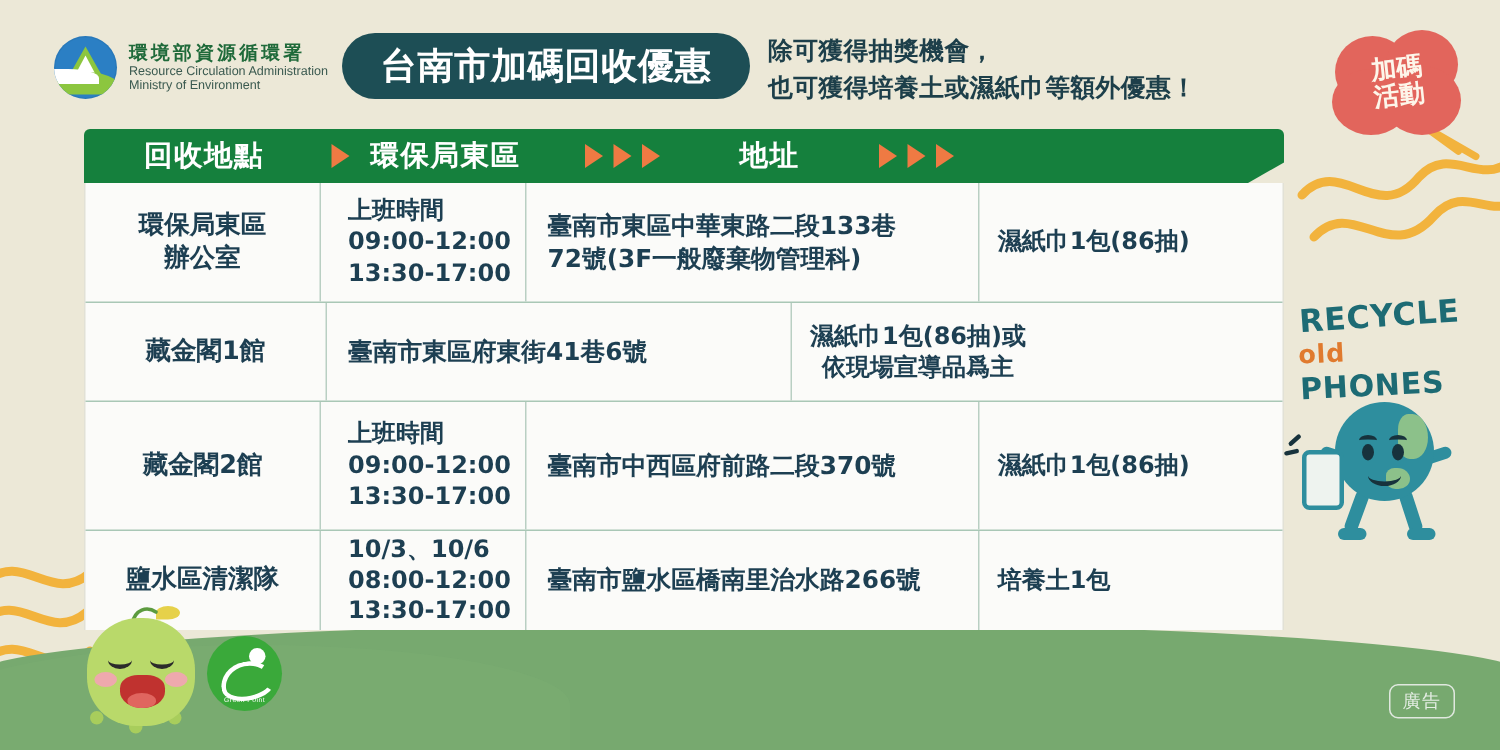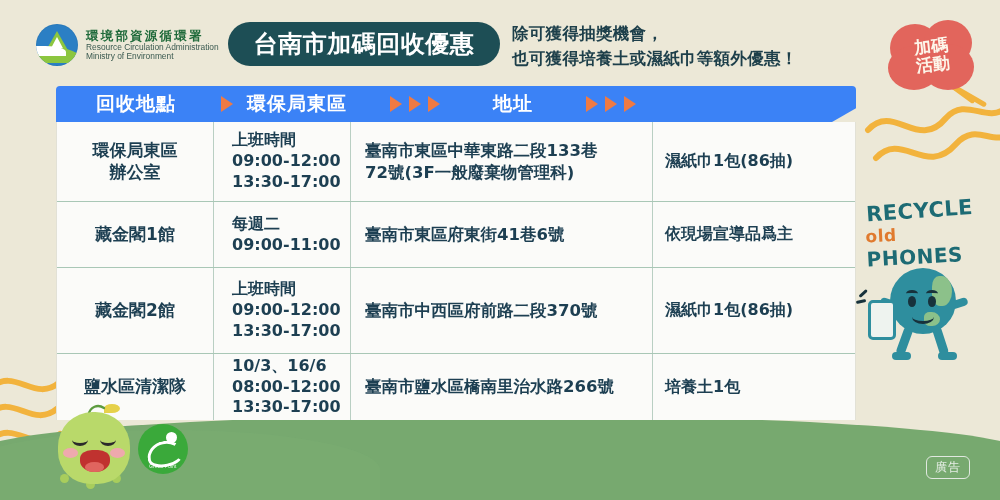--- a/index.html
+++ b/index.html
@@ -28,42 +28,42 @@
              border-bottom:23px solid #8cc63f;}
   .logo-mark .hill2{position:absolute;left:50%;top:13px;transform:translateX(-50%);
              width:0;height:0;border-left:8px solid transparent;border-right:8px solid transparent;
              border-bottom:15px solid #ffffff;}
   .logo-mark .river{position:absolute;left:-3px;bottom:3px;width:50px;height:15px;
              background:#8cc63f;border-radius:50% 50% 0 0/100% 100% 0 0;}
   .logo-mark .river-w{position:absolute;left:-4px;bottom:10px;width:34px;height:10px;
              background:#ffffff;border-radius:0 60% 0 0;}
   .logo-txt{line-height:1.12;}
   .logo-cn{font-size:12.5px;font-weight:700;color:#1f6a3a;letter-spacing:2.2px;
-           font-family:Liberation Serif, serif;}
+           font-family:Liberation Mono, monospace;}
   .logo-en1,.logo-en2{font-size:8.4px;color:#3b5a50;font-family:"Liberation Sans",sans-serif;}
 
   .title-pill{position:absolute;left:228px;top:22px;width:272px;height:44px;border-radius:24px;
     background:#1d4e55;display:flex;align-items:center;justify-content:center;}
   .title-pill span{color:#fff;font-size:24px;font-weight:700;letter-spacing:.5px;
     font-family:"DejaVu Sans",sans-serif;}
 
   .subtitle{position:absolute;left:512px;top:22px;color:#1d3f4a;font-weight:700;
     font-size:16.5px;line-height:1.5;font-family:"DejaVu Sans",sans-serif;letter-spacing:.3px;}
 
   
   .badge{position:absolute;left:886px;top:14px;width:92px;height:82px;}
   .badge .lobe{position:absolute;background:#e2655c;border-radius:50%;}
   .badge-txt{position:absolute;inset:0;display:flex;flex-direction:column;align-items:center;
      justify-content:center;color:#fdf6ea;font-weight:700;font-size:17px;line-height:1.06;
      font-family:"DejaVu Sans",sans-serif;transform:rotate(-6deg);}
   .ribbon{position:absolute;width:60px;height:5px;background:#f2b33d;border-radius:4px;}
 
   
   .table{position:absolute;left:56px;top:86px;width:800px;height:334px;}
-  .thead{position:relative;height:36px;background:#3b82f6;color:#fff;
+  .thead{position:relative;height:36px;background:#15803d;color:#fff;
     clip-path:polygon(0 0,100% 0,100% 62%,97% 100%,0 100%);
     border-radius:4px 4px 0 0;display:flex;align-items:center;}
   .tbody{background:#fbfbf9;height:298px;box-sizing:border-box;
     border-left:1px solid #e2e1d6;border-right:1px solid #e2e1d6;}
   .th{font-size:19px;font-weight:700;color:#fff;font-family:"DejaVu Sans",sans-serif;
     text-align:center;letter-spacing:1px;}
   .arrow{width:0;height:0;border-top:8px solid transparent;border-bottom:8px solid transparent;
     border-left:12px solid #ef7a43;}
   .arrows{display:flex;gap:7px;align-items:center;}
 
@@ -225,33 +225,28 @@
               <div>濕紙巾1包(86抽)</div>
             </div>
           </div>
         </div>
         <div class="row" style="height: 66px;">
           <div class="cell c-place">
             <div>
               <div>藏金閣1館</div>
             </div>
           </div>
-          <div class="cell c-time">
-            <div>
-              <div>每週二</div>
-              <div>09:00-11:00</div>
-            </div>
-          </div>
           <div class="cell c-addr">
             <div>
               <div>臺南市東區府東街41巷6號</div>
             </div>
           </div>
           <div class="cell c-gift">
             <div>
+              <div>濕紙巾1包(86抽)或</div>
               <div>依現場宣導品爲主</div>
             </div>
           </div>
         </div>
         <div class="row" style="height: 86px;">
           <div class="cell c-place">
             <div>
               <div>藏金閣2館</div>
             </div>
           </div>
@@ -274,21 +269,21 @@
           </div>
         </div>
         <div class="row" style="height: 66px;">
           <div class="cell c-place">
             <div>
               <div>鹽水區清潔隊</div>
             </div>
           </div>
           <div class="cell c-time">
             <div>
-              <div>10/3、16/6</div>
+              <div>10/3、10/6</div>
               <div>08:00-12:00</div>
               <div>13:30-17:00</div>
             </div>
           </div>
           <div class="cell c-addr">
             <div>
               <div>臺南市鹽水區橋南里治水路266號</div>
             </div>
           </div>
           <div class="cell c-gift">

